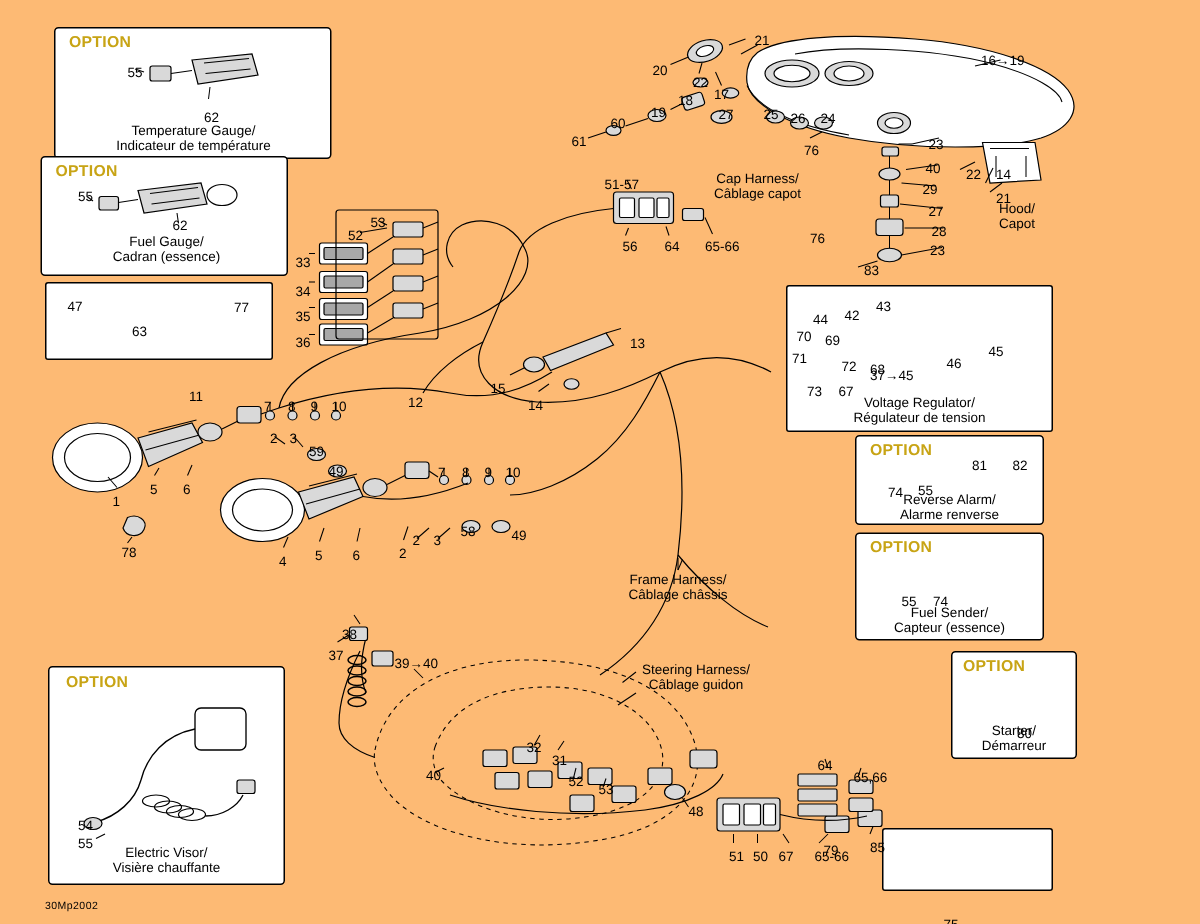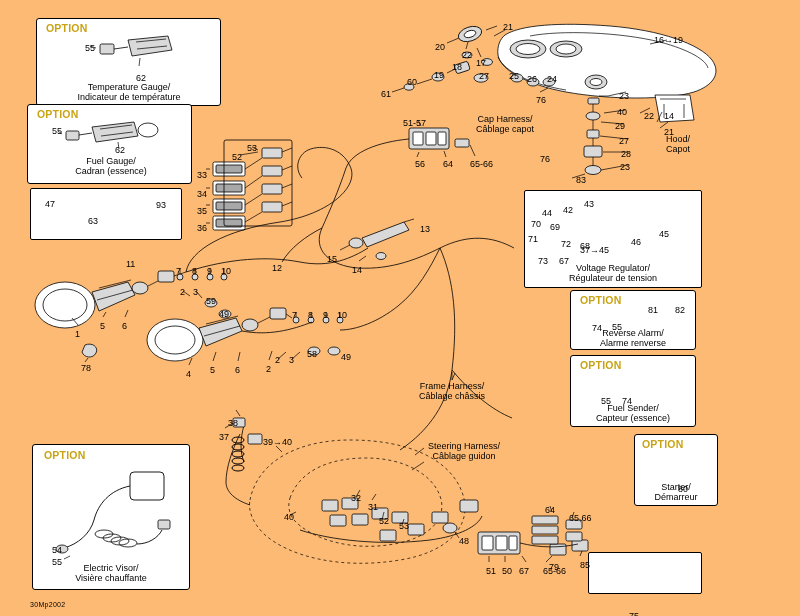--- a/index.html
+++ b/index.html
@@ -484,21 +484,21 @@
       <div class="lbl" style="left: 443px; top: 159px;">64</div>
       <div class="lbl" style="left: 470px; top: 159px;">65-66</div>
       <div class="lbl" style="left: 247px; top: 143px;">53</div>
       <div class="lbl" style="left: 232px; top: 152px;">52</div>
       <div class="lbl" style="left: 197px; top: 170px;">33</div>
       <div class="lbl" style="left: 197px; top: 189px;">34</div>
       <div class="lbl" style="left: 197px; top: 206px;">35</div>
       <div class="lbl" style="left: 197px; top: 223px;">36</div>
       <div class="lbl" style="left: 45px; top: 199px;">47</div>
       <div class="lbl" style="left: 88px; top: 216px;">63</div>
-      <div class="lbl" style="left: 156px; top: 200px;">93</div>
+      <div class="lbl" style="left: 156px; top: 200px;">77</div>
       <div class="lbl" style="left: 420px; top: 224px;">13</div>
       <div class="lbl" style="left: 327px; top: 254px;">15</div>
       <div class="lbl" style="left: 352px; top: 265px;">14</div>
       <div class="lbl" style="left: 272px; top: 263px;">12</div>
       <div class="lbl" style="left: 126px; top: 259px;">11</div>
       <div class="lbl" style="left: 176px; top: 266px;">7</div>
       <div class="lbl" style="left: 192px; top: 266px;">8</div>
       <div class="lbl" style="left: 207px; top: 266px;">9</div>
       <div class="lbl" style="left: 221px; top: 266px;">10</div>
       <div class="lbl" style="left: 180px; top: 287px;">2</div>

